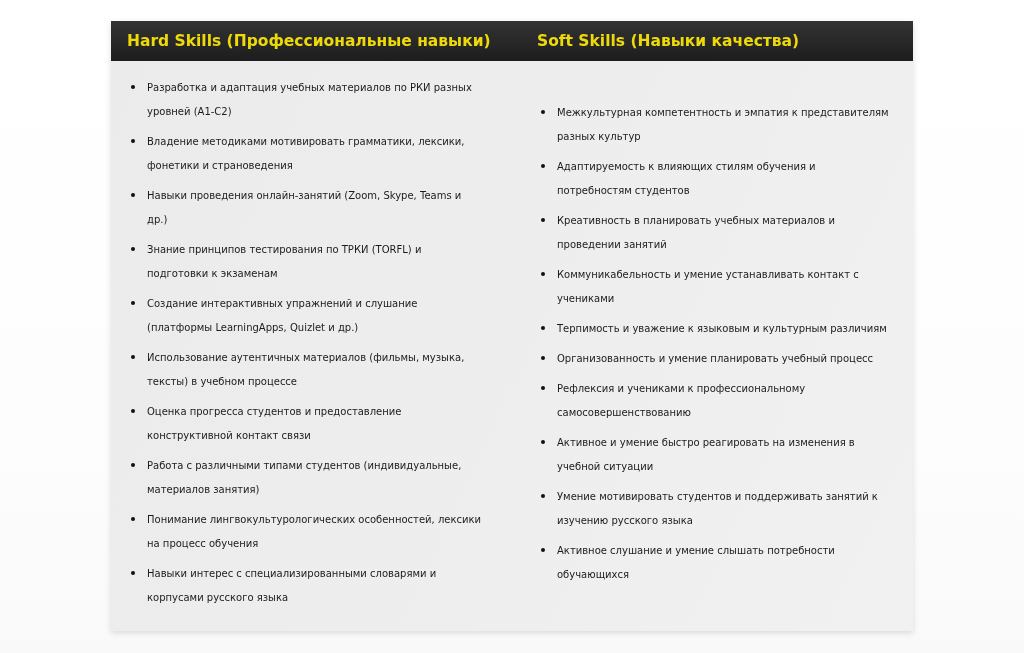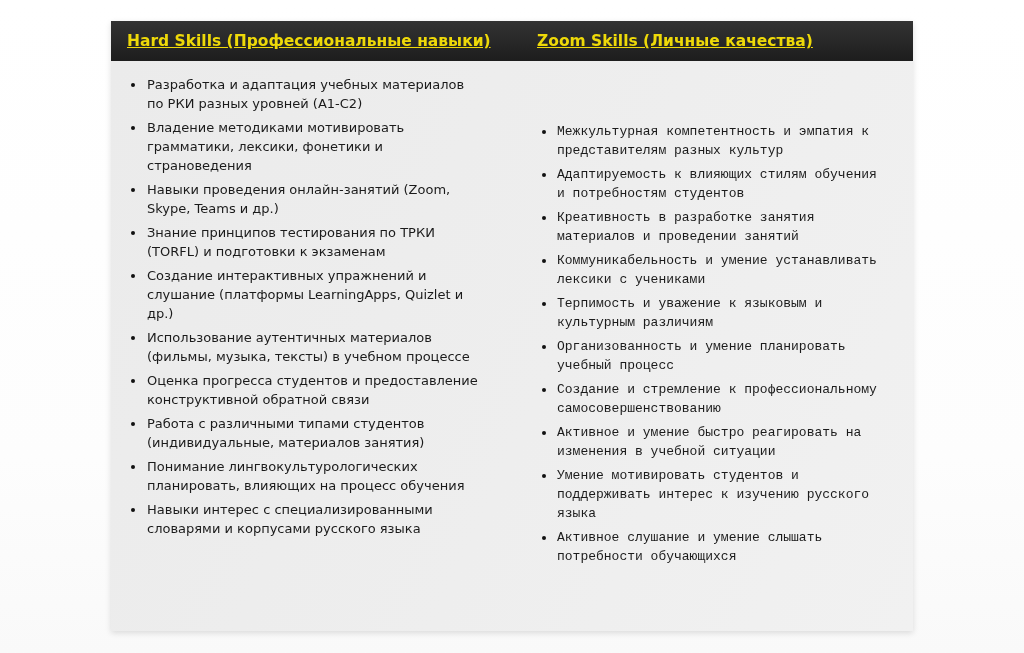--- a/index.html
+++ b/index.html
@@ -20,76 +20,75 @@
   .header-row {
     display: flex; height: 40px; flex: 0 0 40px;
     background: linear-gradient(180deg, #333333 0%, #272727 55%, #1d1d1d 100%);
   }
   .header-cell {
     display: flex; align-items: center;
     padding: 0 16px;
     font-size: 15.5px; font-weight: bold;
     color: #eed909;
     white-space: nowrap;
-    text-decoration: underline;
   }
   .header-cell.hard { width: 410px; }
   .header-cell.soft { flex: 1; }
   .body-row {
     display: flex; flex: 1;
     background: linear-gradient(115deg, #ebebeb 0%, #eeeeee 55%, #f1f1f1 100%);
     color: #1b1b1b;
   }
-  .cell { font-size: 13px; line-height: 19px; }
+  .cell { font-size: 10px; line-height: 24px; }
   .cell.hard-cell { width: 410px; padding: 14px 0 0 16px; }
-  .cell.soft-cell { width: 392px; padding: 0 0 0 16px; display: flex; align-items: center; font-family: Liberation Mono, monospace; }
+  .cell.soft-cell { width: 392px; padding: 0 0 0 16px; display: flex; align-items: center; }
   ul.skill-list { margin: 0; padding: 0 0 0 19px; list-style: disc; }
   .hard-cell ul.skill-list { width: 357px; }
   .soft-cell ul.skill-list { width: 353px; }
   ul.skill-list li { margin: 0 0 5px 0; padding-left: 1px; }
   ul.skill-list li::marker { color: #111111; font-size: 13px; }
 </style>
 </head>
 <body>
 
 <div class="stage">
   <div class="panel">
 
     <div class="header-row">
       <div class="header-cell hard">Hard Skills (Профессиональные навыки)</div>
-      <div class="header-cell soft">Zoom Skills (Личные качества)</div>
+      <div class="header-cell soft">Soft Skills (Навыки качества)</div>
     </div>
 
     <div class="body-row">
 
       <div class="cell hard-cell">
         <ul class="skill-list">
           <li>Разработка и адаптация учебных материалов по РКИ разных уровней (A1-C2)</li>
           <li>Владение методиками мотивировать грамматики, лексики, фонетики и страноведения</li>
           <li>Навыки проведения онлайн-занятий (Zoom, Skype, Teams и др.)</li>
           <li>Знание принципов тестирования по ТРКИ (TORFL) и подготовки к экзаменам</li>
           <li>Создание интерактивных упражнений и слушание (платформы LearningApps, Quizlet и др.)</li>
           <li>Использование аутентичных материалов (фильмы, музыка, тексты) в учебном процессе</li>
-          <li>Оценка прогресса студентов и предоставление конструктивной обратной связи</li>
+          <li>Оценка прогресса студентов и предоставление конструктивной контакт связи</li>
           <li>Работа с различными типами студентов (индивидуальные, материалов занятия)</li>
-          <li>Понимание лингвокультурологических планировать, влияющих на процесс обучения</li>
+          <li>Понимание лингвокультурологических особенностей, лексики на процесс обучения</li>
           <li>Навыки интерес с специализированными словарями и корпусами русского языка</li>
         </ul>
       </div>
 
       <div class="cell soft-cell">
         <ul class="skill-list">
           <li>Межкультурная компетентность и эмпатия к представителям разных культур</li>
           <li>Адаптируемость к влияющих стилям обучения и потребностям студентов</li>
-          <li>Креативность в разработке занятия материалов и проведении занятий</li>
-          <li>Коммуникабельность и умение устанавливать лексики с учениками</li>
+          <li>Креативность в планировать учебных материалов и проведении занятий</li>
+          <li>Коммуникабельность и умение устанавливать контакт с учениками</li>
           <li>Терпимость и уважение к языковым и культурным различиям</li>
           <li>Организованность и умение планировать учебный процесс</li>
-          <li>Создание и стремление к профессиональному самосовершенствованию</li>
+          <li>Рефлексия и учениками к профессиональному самосовершенствованию</li>
           <li>Активное и умение быстро реагировать на изменения в учебной ситуации</li>
-          <li>Умение мотивировать студентов и поддерживать интерес к изучению русского языка</li>
+          <li>Умение мотивировать студентов и поддерживать занятий к изучению русского языка</li>
           <li>Активное слушание и умение слышать потребности обучающихся</li>
         </ul>
       </div>
 
     </div>
   </div>
 </div>
 
 </body></html>

